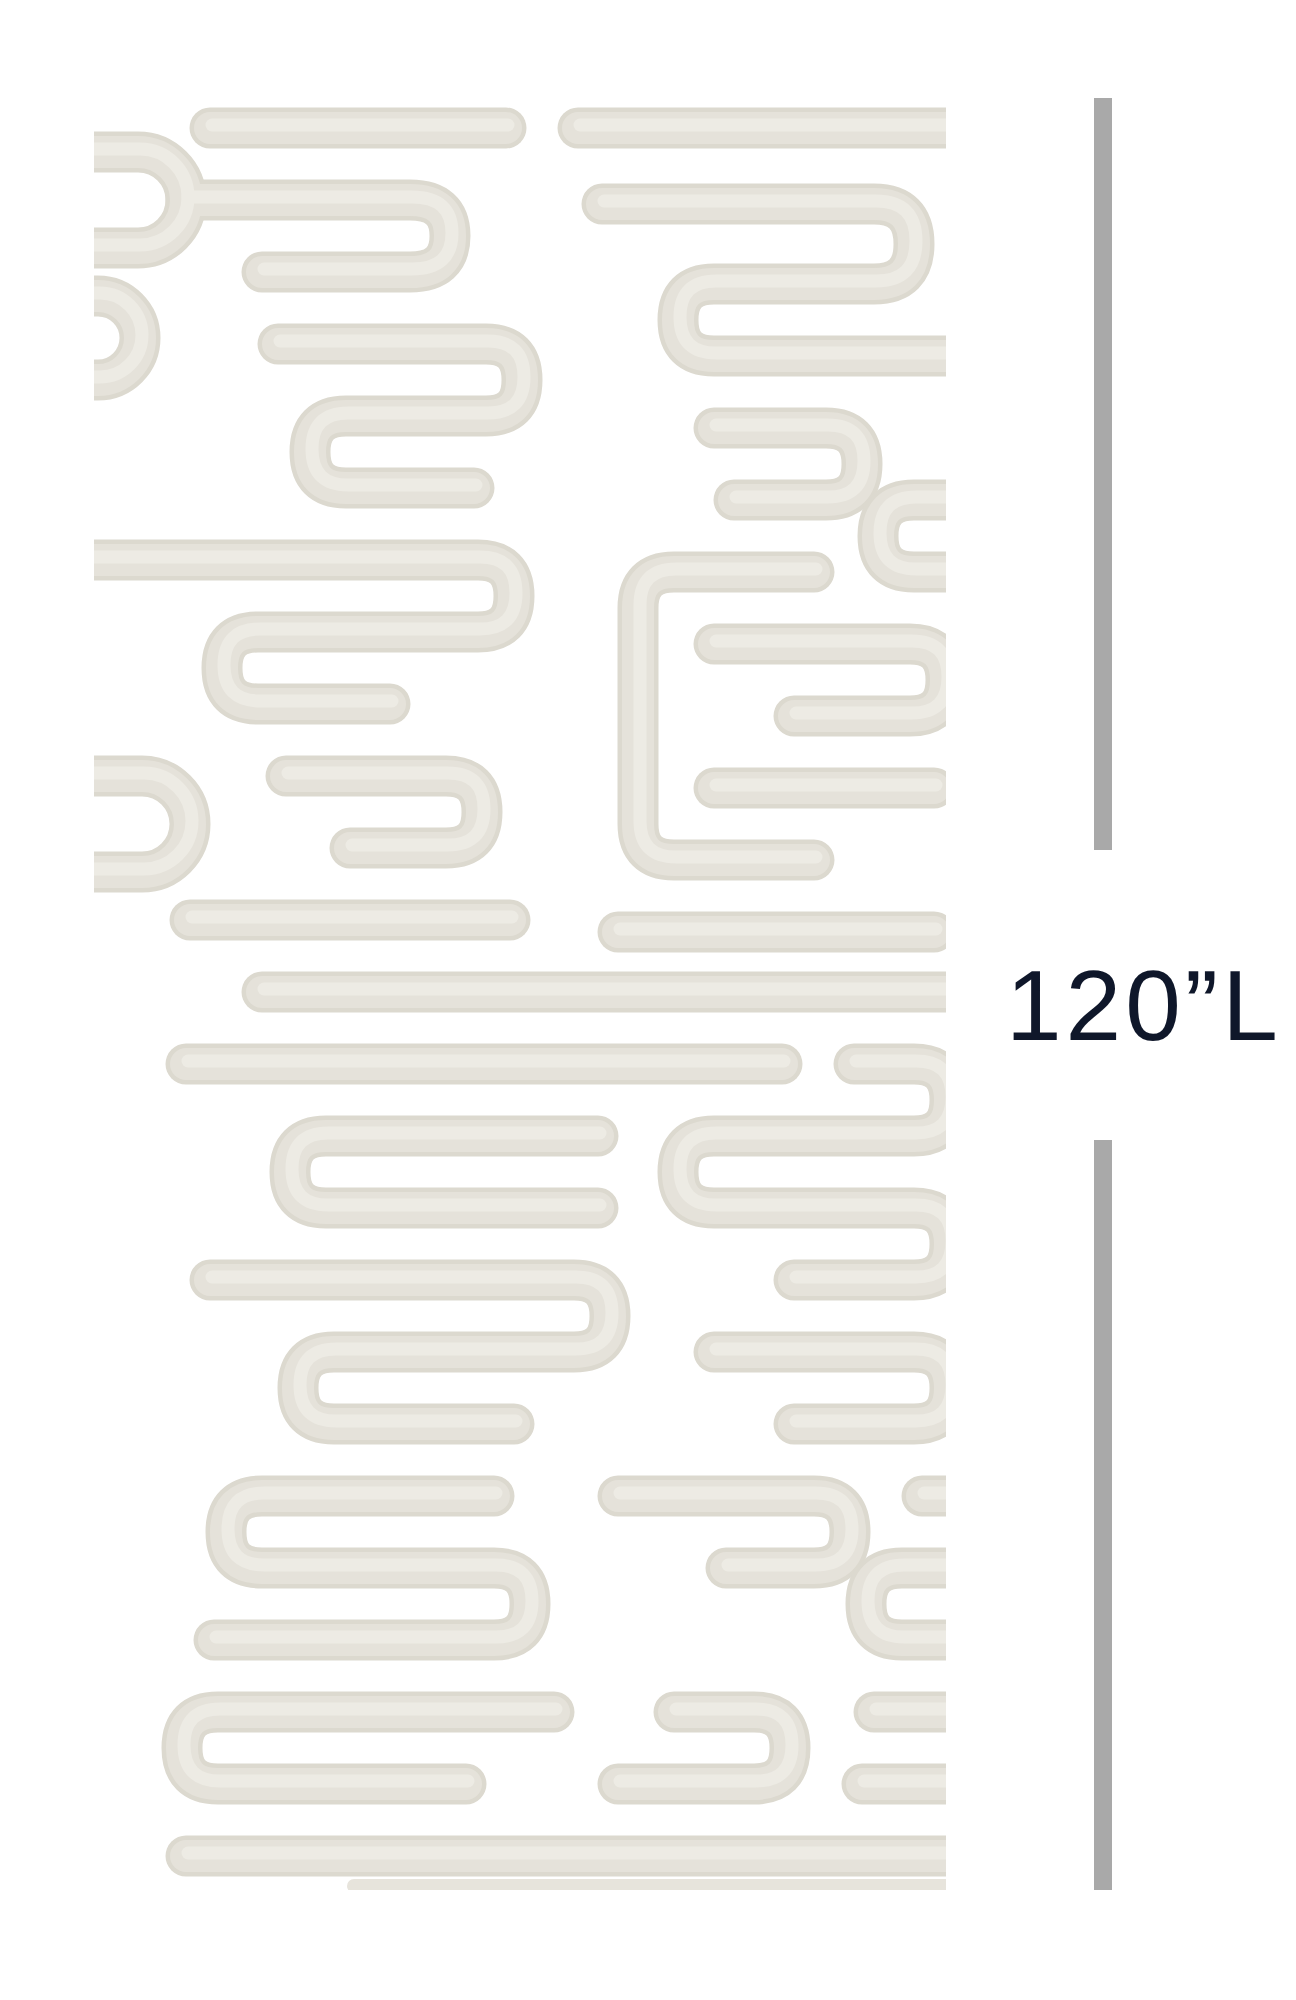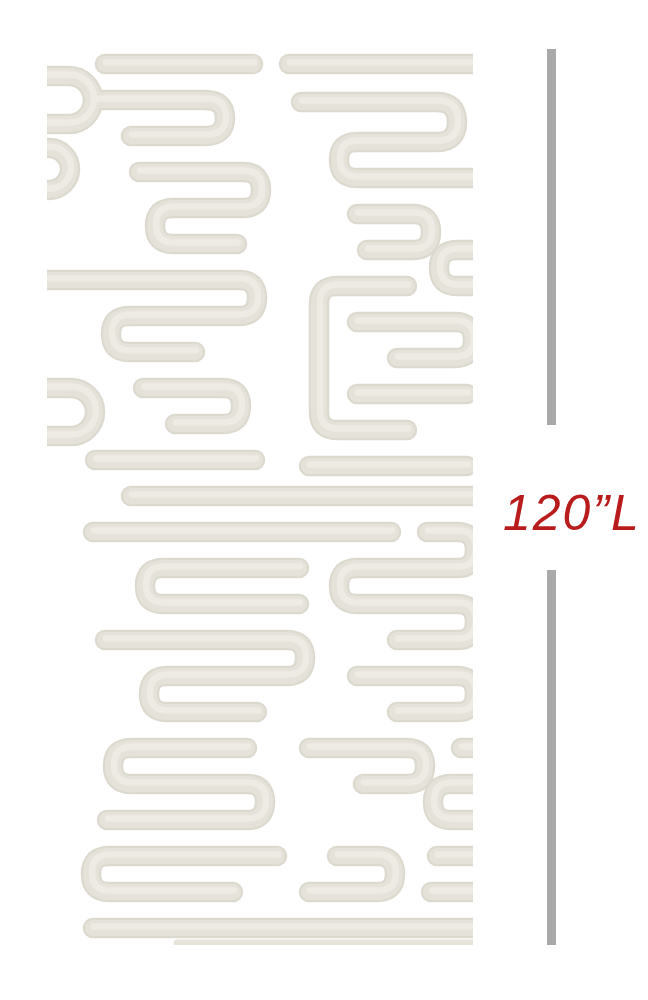--- a/index.html
+++ b/index.html
@@ -15,25 +15,24 @@
     overflow:hidden;
   }
   .panel svg{display:block;width:100%;height:100%;}
   
   .measure-line{
     position:absolute;left:547px;width:9px;background:#a9a9a9;
   }
   .measure-line.top{top:49px;height:376px;}
   .measure-line.bottom{top:570px;height:375px;}
   .measure-label{
-    position:absolute;left:503px;top:487px;width:130px;
-    font-size:50px;line-height:52px;color:#b91c1c;
+    position:absolute;left:503px;top:477px;width:130px;
+    font-size:50px;line-height:52px;color:#0f172a;
     letter-spacing:2px;white-space:nowrap;
     font-family:"Liberation Sans", sans-serif;
-    font-style:italic;
   }
 </style>
 </head>
 <body>
 
 <div class="stage">
 
   <div class="panel">
     <svg viewBox="0 0 426 895" preserveAspectRatio="none">
       <defs>

